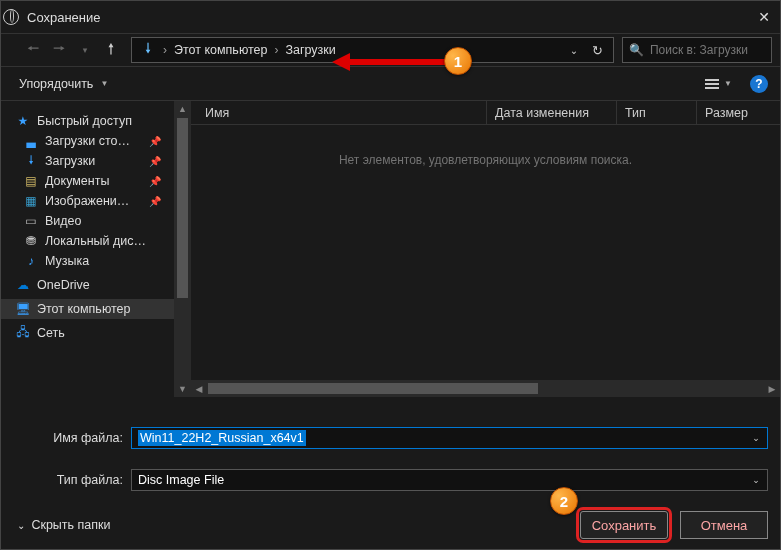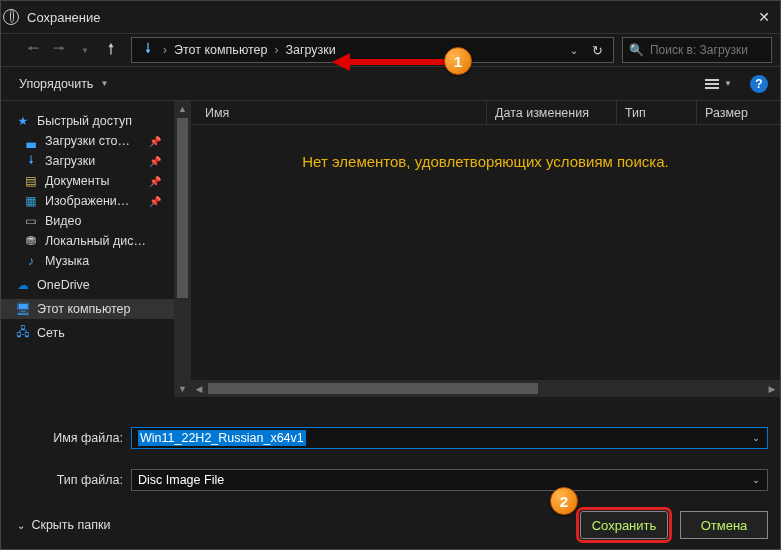--- a/index.html
+++ b/index.html
@@ -55,39 +55,39 @@
 .net { color: #39a0ff; }
 
 .vscroll { width: 17px; background: #2a2a2a; display: flex; flex-direction: column; }
 .vscroll .arr { height: 16px; color: #888; font-size: 9px; display:flex; align-items:center; justify-content:center; cursor:pointer; }
 .vscroll .thumb { background: #555; margin: 1px 3px; border-radius: 0; }
 .vscroll .track { flex: 1; }
 
 .content { flex: 1; display: flex; flex-direction: column; background: #1a1a1a; text-align: right; }
 .col-headers { height: 24px; display: flex; align-items: center; border-bottom: 1px solid #333; padding-left: 6px; }
 .col-h { color: #ccc; font-size: 12.5px; padding: 0 8px; border-right: 1px solid #333; height: 100%; display: flex; align-items: center; cursor: pointer; overflow:hidden; }
-.empty-msg { flex: 1; display: flex; align-items: flex-start; justify-content: center; padding-top: 28px; color: #eab308; font-size: 15px; }
+.empty-msg { flex: 1; display: flex; align-items: flex-start; justify-content: center; padding-top: 28px; color: #737373; font-size: 12px; }
 .hscroll { height: 17px; background: #2a2a2a; display: flex; }
 .hscroll .arr { width: 16px; color: #888; font-size: 9px; display:flex; align-items:center; justify-content:center; cursor:pointer; }
 .hscroll .thumb { width: 330px; background: #555; margin: 3px 1px; }
 .hscroll .track { flex: 1; }
 
 .bottom { padding: 10px 12px 8px 12px; }
 .field-row { display: flex; align-items: center; margin-bottom: 8px; margin-top: 20px; }
 .field-label { width: 118px; text-align: right; color: #ddd; font-size: 12.5px; padding-right: 8px; }
 .field-input { flex: 1; height: 22px; background: #111; border: 1px solid #0078d4; color: #fff; font-size: 12.5px; padding: 0 6px; position: relative; display:flex; align-items:center; }
 .field-input.noborder { border-color: #555; }
 .sel-text { background: #0078d4; padding: 1px 2px; }
 .field-dd { width: 18px; color: #ccc; font-size: 9px; text-align: center; cursor:pointer; position:absolute; right:2px; }
 
 .action-row { display: flex; align-items: center; padding: 4px 12px 10px 16px; gap: 12px; }
 .hide-folders { color: #ddd; font-size: 12.5px; display: flex; align-items: center; gap: 6px; cursor:pointer; }
 .hide-folders .chev { font-size: 10px; }
 .action-spacer { flex: 1; }
-.btn { height: 28px; min-width: 88px; background: #222; border: 1px solid #888; color: #bef264; font-size: 13px; cursor: pointer; display: flex; align-items: center; justify-content: center; }
+.btn { height: 28px; min-width: 88px; background: #222; border: 1px solid #888; color: #fca5a5; font-size: 13px; cursor: pointer; display: flex; align-items: center; justify-content: center; }
 .btn.highlight { outline: 3px solid #d22; outline-offset: 1px; border-radius: 3px; }
 
 .annot { position: absolute; z-index: 100; pointer-events: none; }
 .badge { width: 28px; height: 28px; border-radius: 50%; background: radial-gradient(circle at 30% 30%, #ffb64a, #e87400); border: 1px solid #c05000; color: #fff; font-weight: bold; font-size: 15px; display: flex; align-items: center; justify-content: center; box-shadow: 0 1px 3px rgba(0,0,0,.5); }
 </style>
 </head>
 <body>
 
 <div class="dialog">
 

